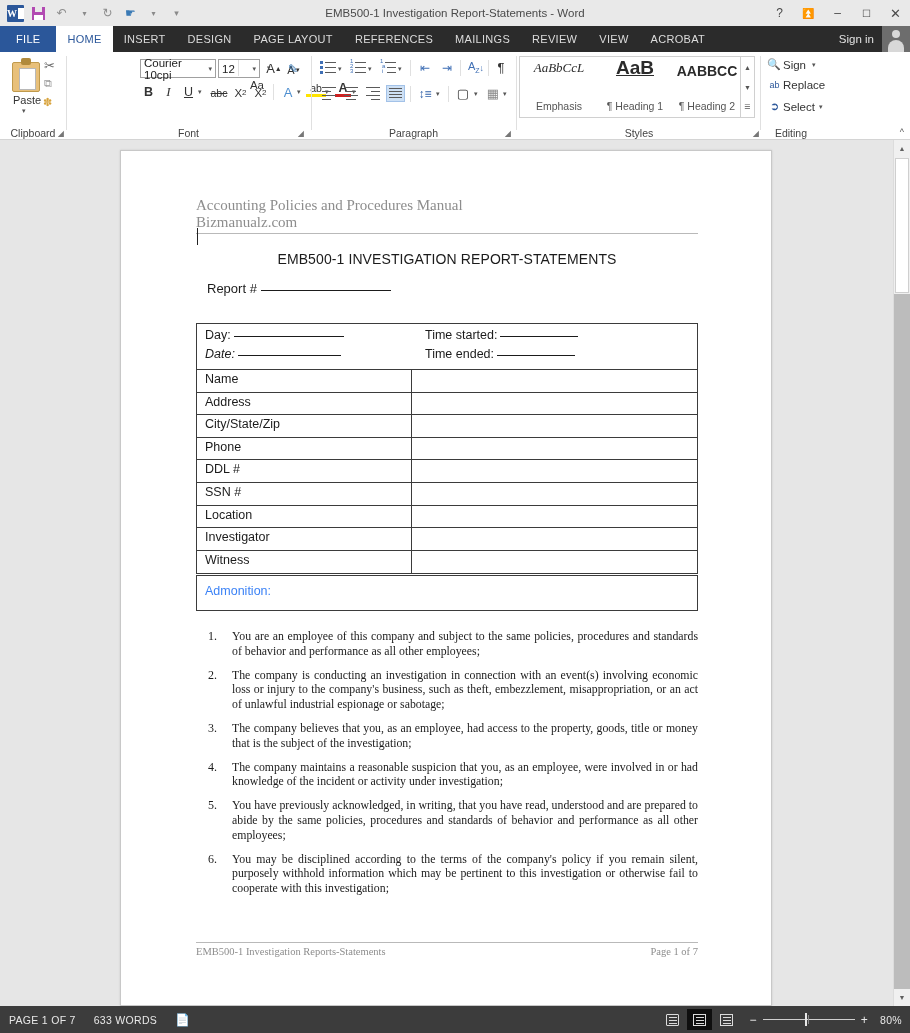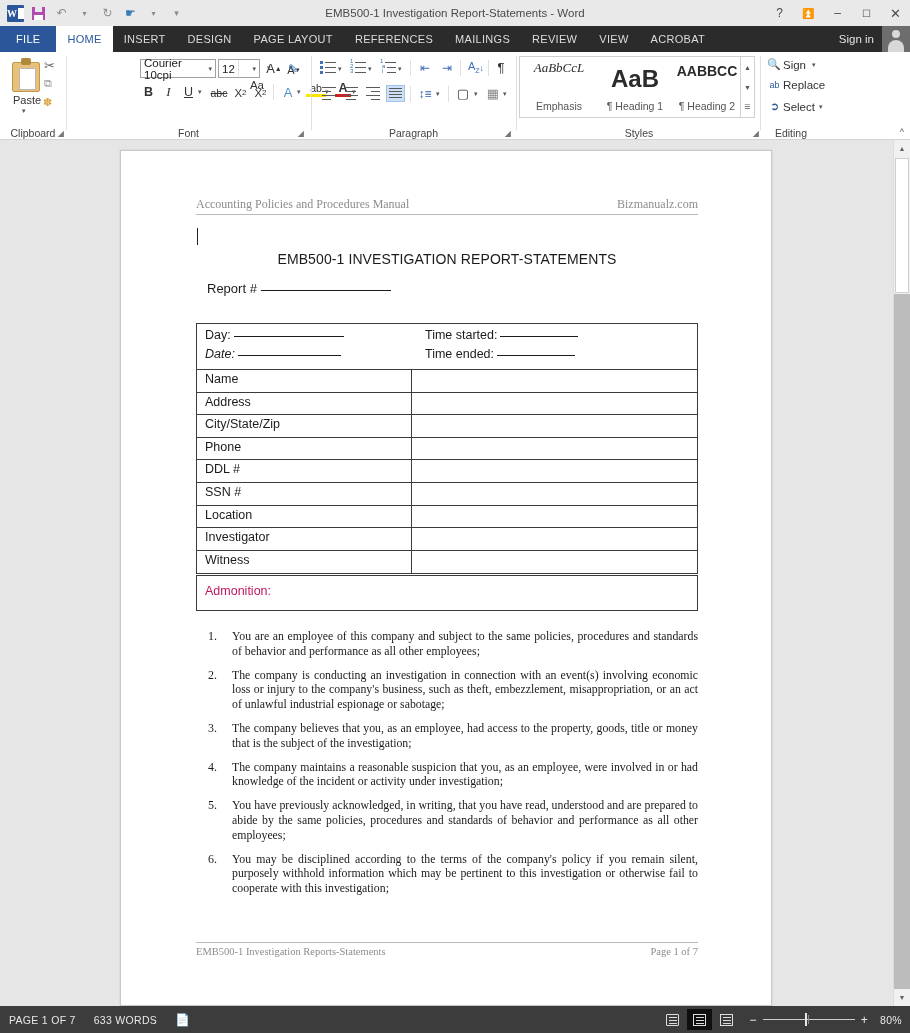--- a/index.html
+++ b/index.html
@@ -120,42 +120,42 @@
   
   .docarea { position:absolute; left:0; top:140px; width:893px; height:866px; background:#e6e6e6; overflow:hidden;}
   .page {
     position:absolute; left:120px; top:10px; width:652px; height:856px;
     background:#fff; border:1px solid #c8c8c8; box-shadow:0 0 2px rgba(0,0,0,.12);
   }
   .pg-header {
     position:absolute; left:75px; top:46px; width:502px;
     border-bottom:1px solid #b9b9b9; padding-bottom:2px;
     display:flex; justify-content:space-between;
-    font-family:"Liberation Serif", serif; font-size:12px; color:#8d8d8d;
+    font-family:"Liberation Serif", serif; font-size:15px; color:#8d8d8d;flex-direction:column;
   }
   .caret { position:absolute; left:76px; top:77px; width:1px; height:17px; background:#222; }
   .doc-title {
     position:absolute; left:0; top:100px; width:652px; text-align:center;
     font-size:14px; color:#1b1b1b; letter-spacing:.1px;
   }
   .report-line { position:absolute; left:86px; top:130px; font-size:13px; color:#1b1b1b; }
   .report-line .blank { display:inline-block; border-bottom:1.3px solid #1b1b1b; width:130px; margin-left:4px; vertical-align:2px;}
 
   .tbl { position:absolute; left:75px; top:172px; width:502px; border:1.6px solid #3b3b3b; }
   .tbl-top { height:46px; border-bottom:1.6px solid #3b3b3b; position:relative; }
   .tt-cell { position:absolute; font-size:12.5px; color:#1b1b1b; }
   .tt-cell .blank { display:inline-block; border-bottom:1.2px solid #1b1b1b; margin-left:3px; vertical-align:2px;}
   .trow { display:flex; height:22.6px; border-bottom:1.3px solid #3b3b3b; }
   .trow:last-child { border-bottom:none; }
   .tc-label { width:215px; border-right:1.6px solid #3b3b3b; padding:2px 0 0 8px; font-size:12.5px; color:#1b1b1b; }
   .tc-val { flex:1; }
 
   .admon { position:absolute; left:75px; top:424px; width:502px; height:36px;
            border:1.6px solid #3b3b3b; }
-  .admon span { position:absolute; left:8px; top:8px; font-size:12.5px; color:#be185d;}
+  .admon span { position:absolute; left:8px; top:8px; font-size:12.5px; color:#3b82f6;}
 
   .olist { position:absolute; left:75px; top:478px; width:502px;
            font-family:"Liberation Serif", serif; }
   .oli { display:flex; margin-bottom:9px; }
   .oli-num { width:36px; padding-left:12px; font-size:12px; color:#1b1b1b; }
   .oli-txt { flex:1; font-size:11.8px; line-height:14.8px; color:#1b1b1b; text-align:justify; }
 
   .pg-footer {
     position:absolute; left:75px; bottom:48px; width:502px;
     border-top:1px solid #b9b9b9; padding-top:3px;
@@ -371,21 +371,21 @@
     </div>
     <div class="rsep" style="left:516px;"></div>
 
     <div class="rgroup" style="left:519px; width:240px;">
       <div class="stylesbox">
         <div class="stylecell" style="left:0; width:78px;">
           <div class="style-prev" style="font-family:'Liberation Serif',serif; font-style:italic; font-size:13px;">AaBbCcL</div>
           <div class="style-name">Emphasis</div>
         </div>
         <div class="stylecell" style="left:78px; width:74px;">
-          <div class="style-prev" style="font-size:24px; font-weight:bold; top:8px;">AaB</div>
+          <div class="style-prev" style="font-size:19px; font-weight:bold; top:0px;text-decoration:underline;">AaB</div>
           <div class="style-name">¶ Heading 1</div>
         </div>
         <div class="stylecell" style="left:152px; width:70px;">
           <div class="style-prev" style="font-size:14px; font-weight:bold; top:6px; overflow:hidden; white-space:nowrap;">AABBCC</div>
           <div class="style-name">¶ Heading 2</div>
         </div>
       </div>
       <div class="gal-scroll">
         <div class="gal-btn" style="top:0;">▲</div>
         <div class="gal-btn" style="top:20px;">▼</div>

